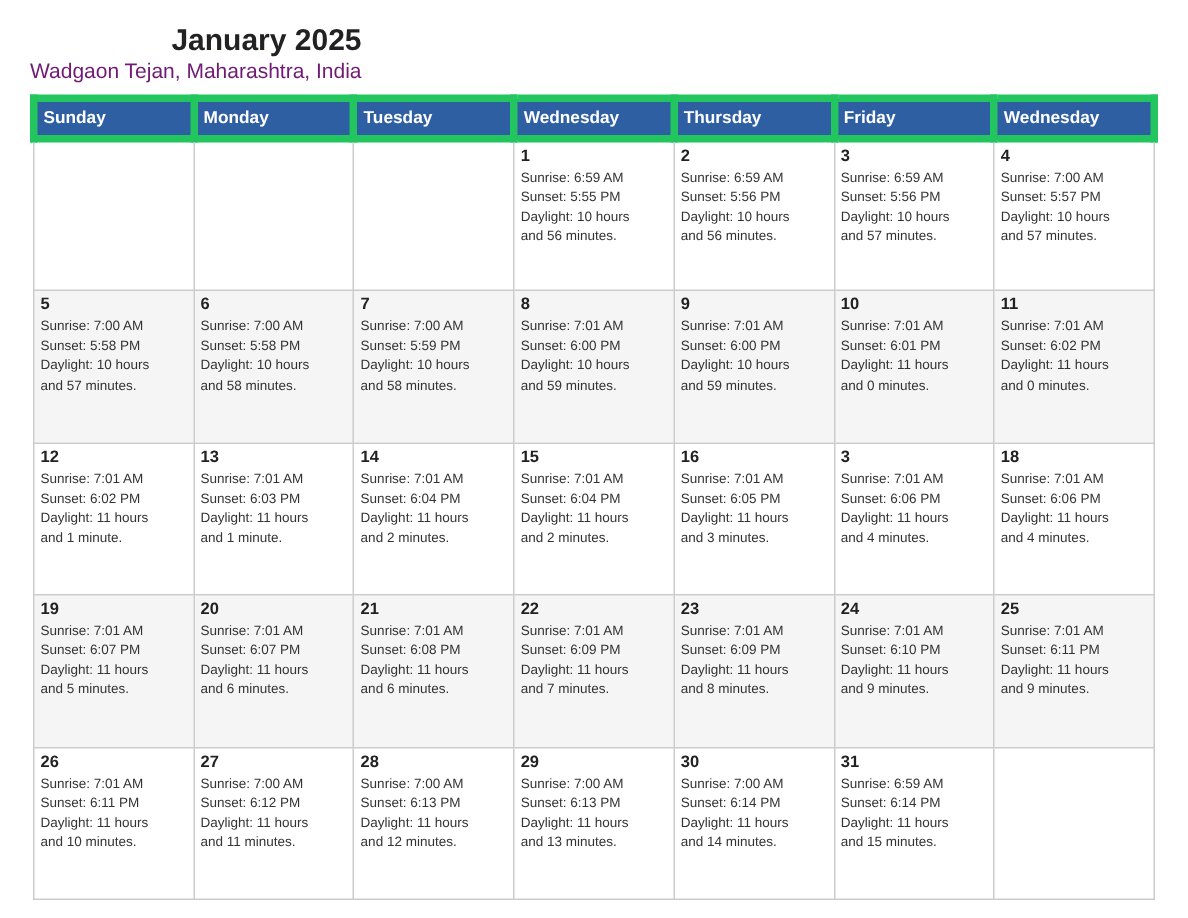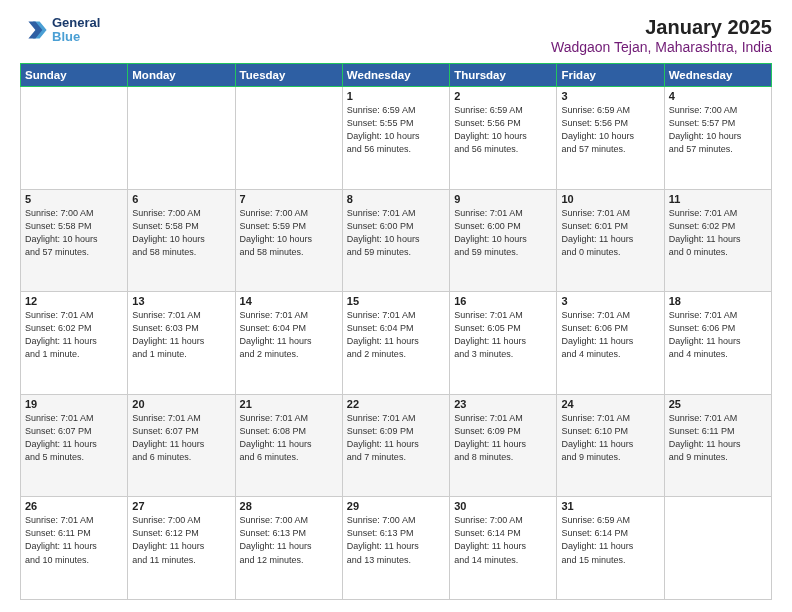--- a/index.html
+++ b/index.html
@@ -62,21 +62,21 @@
       width: 100%;
       table-layout: fixed;
     }
     .calendar th {
       background: #2e5fa3;
       color: #fff;
       font-size: 11.5px;
       font-weight: bold;
       padding: 5px 4px;
       text-align: left;
-      border: 1px solid #22c55e;
+      border: 5px solid #22c55e;
     }
     .calendar td {
       border: 1px solid #ccc;
       vertical-align: top;
       padding: 3px 4px;
       font-size: 9.5px;
       color: #333;
       width: calc(100% / 7);
       height: 82px;
     }
@@ -97,30 +97,20 @@
     }
     .empty-cell {
       background: #fff;
     }
   </style>
 </head>
 <body>
 
 <div class="page">
   <div class="header">
-    <div class="logo-area">
-      <svg class="logo-icon" viewBox="0 0 40 40">
-        <polygon points="28,8 38,20 28,32 18,32 28,20 18,8" fill="#4a9fd4"></polygon>
-        <polygon points="22,8 32,20 22,32 12,32 22,20 12,8" fill="#2e5fa3"></polygon>
-      </svg>
-      <div class="logo-text">
-        <span>General</span>
-        <span>Blue</span>
-      </div>
-    </div>
     <div class="title-area">
       <h1>January 2025</h1>
       <h2>Wadgaon Tejan, Maharashtra, India</h2>
     </div>
   </div>
 
   <table class="calendar">
     <thead>
       <tr>
         <th>Sunday</th>

